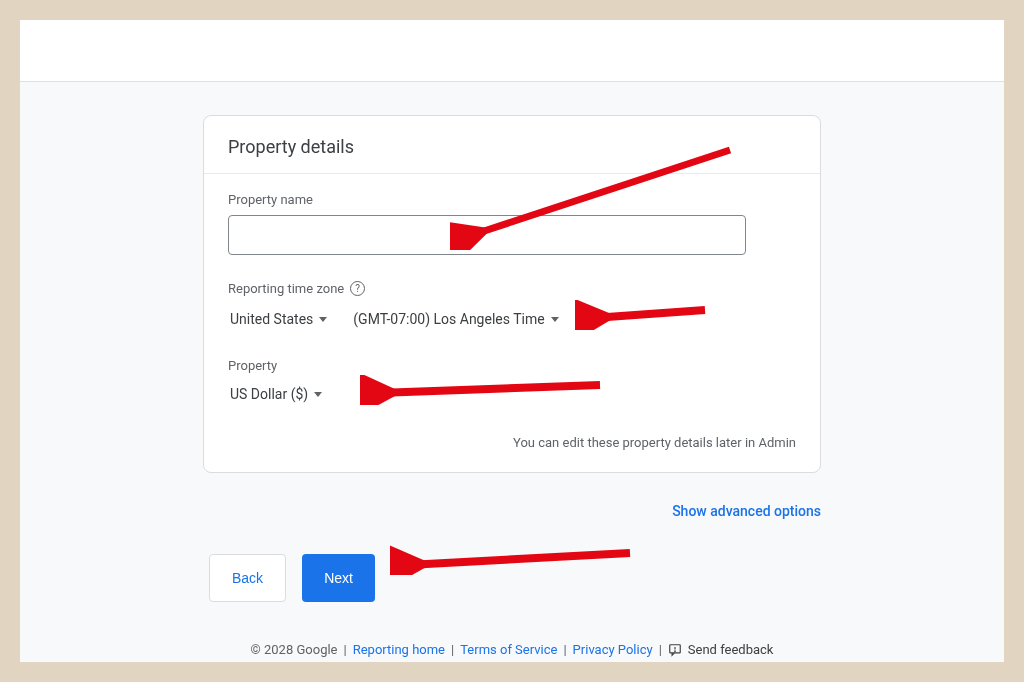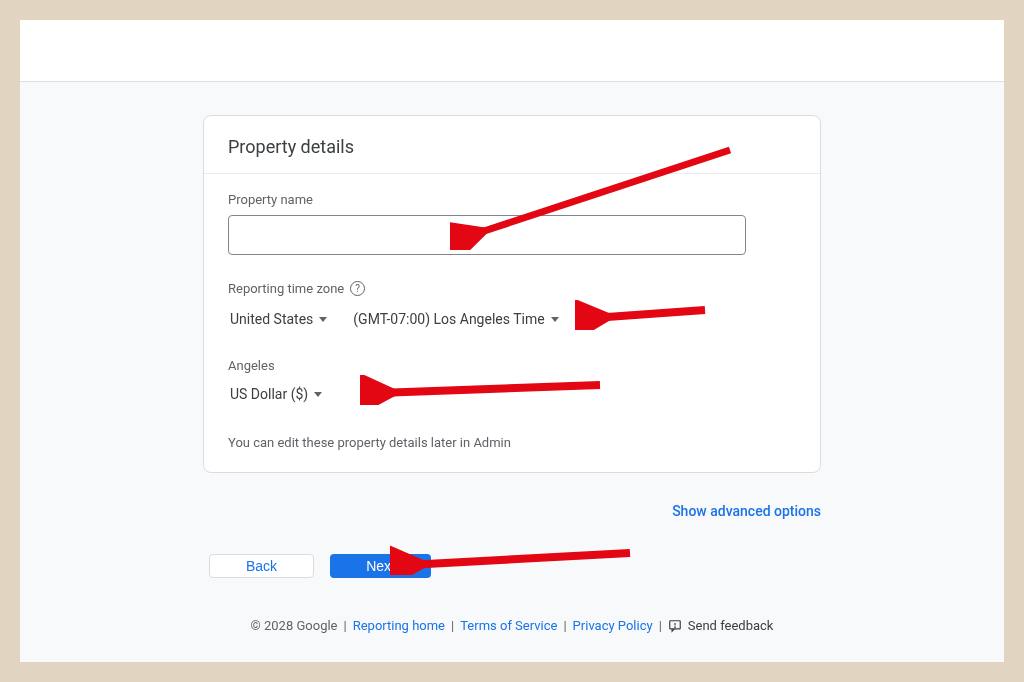--- a/index.html
+++ b/index.html
@@ -95,20 +95,21 @@
       display: inline-flex;
       align-items: center;
       justify-content: center;
       font-size: 10px;
       color: #5f6368;
     }
     .hint-text {
       font-size: 13px;
       color: #5f6368;
       margin-top: 28px;
+      text-align: right;
     }
     .advanced-link {
       width: 618px;
       margin-top: 28px;
       text-align: right;
     }
     .advanced-link a {
       color: #1a73e8;
       font-size: 14px;
       text-decoration: none;
@@ -116,22 +117,22 @@
       padding-left: 10px;
     }
     .button-row {
       width: 618px;
       margin-top: 34px;
       display: flex;
       gap: 16px;
       padding-left: 6px;
     }
     .btn {
-      height: 24px;
-      padding: 0 36px;
+      height: 48px;
+      padding: 0 22px;
       border-radius: 4px;
       font-size: 14px;
       font-weight: 500;
       cursor: pointer;
       display: inline-flex;
       align-items: center;
       justify-content: center;
     }
     .btn-back {
       background: #fff;
@@ -200,21 +201,21 @@
               <span class="caret"></span>
             </div>
             <div class="dropdown">
               <span>(GMT-07:00) Los Angeles Time</span>
               <span class="caret"></span>
             </div>
           </div>
         </div>
 
         <div class="section-gap">
-          <div class="field-label">Angeles</div>
+          <div class="field-label">Property</div>
           <div class="dropdown">
             <span>US Dollar ($)</span>
             <span class="caret"></span>
           </div>
         </div>
 
         <div class="hint-text">You can edit these property details later in Admin</div>
       </div>
     </div>
 

